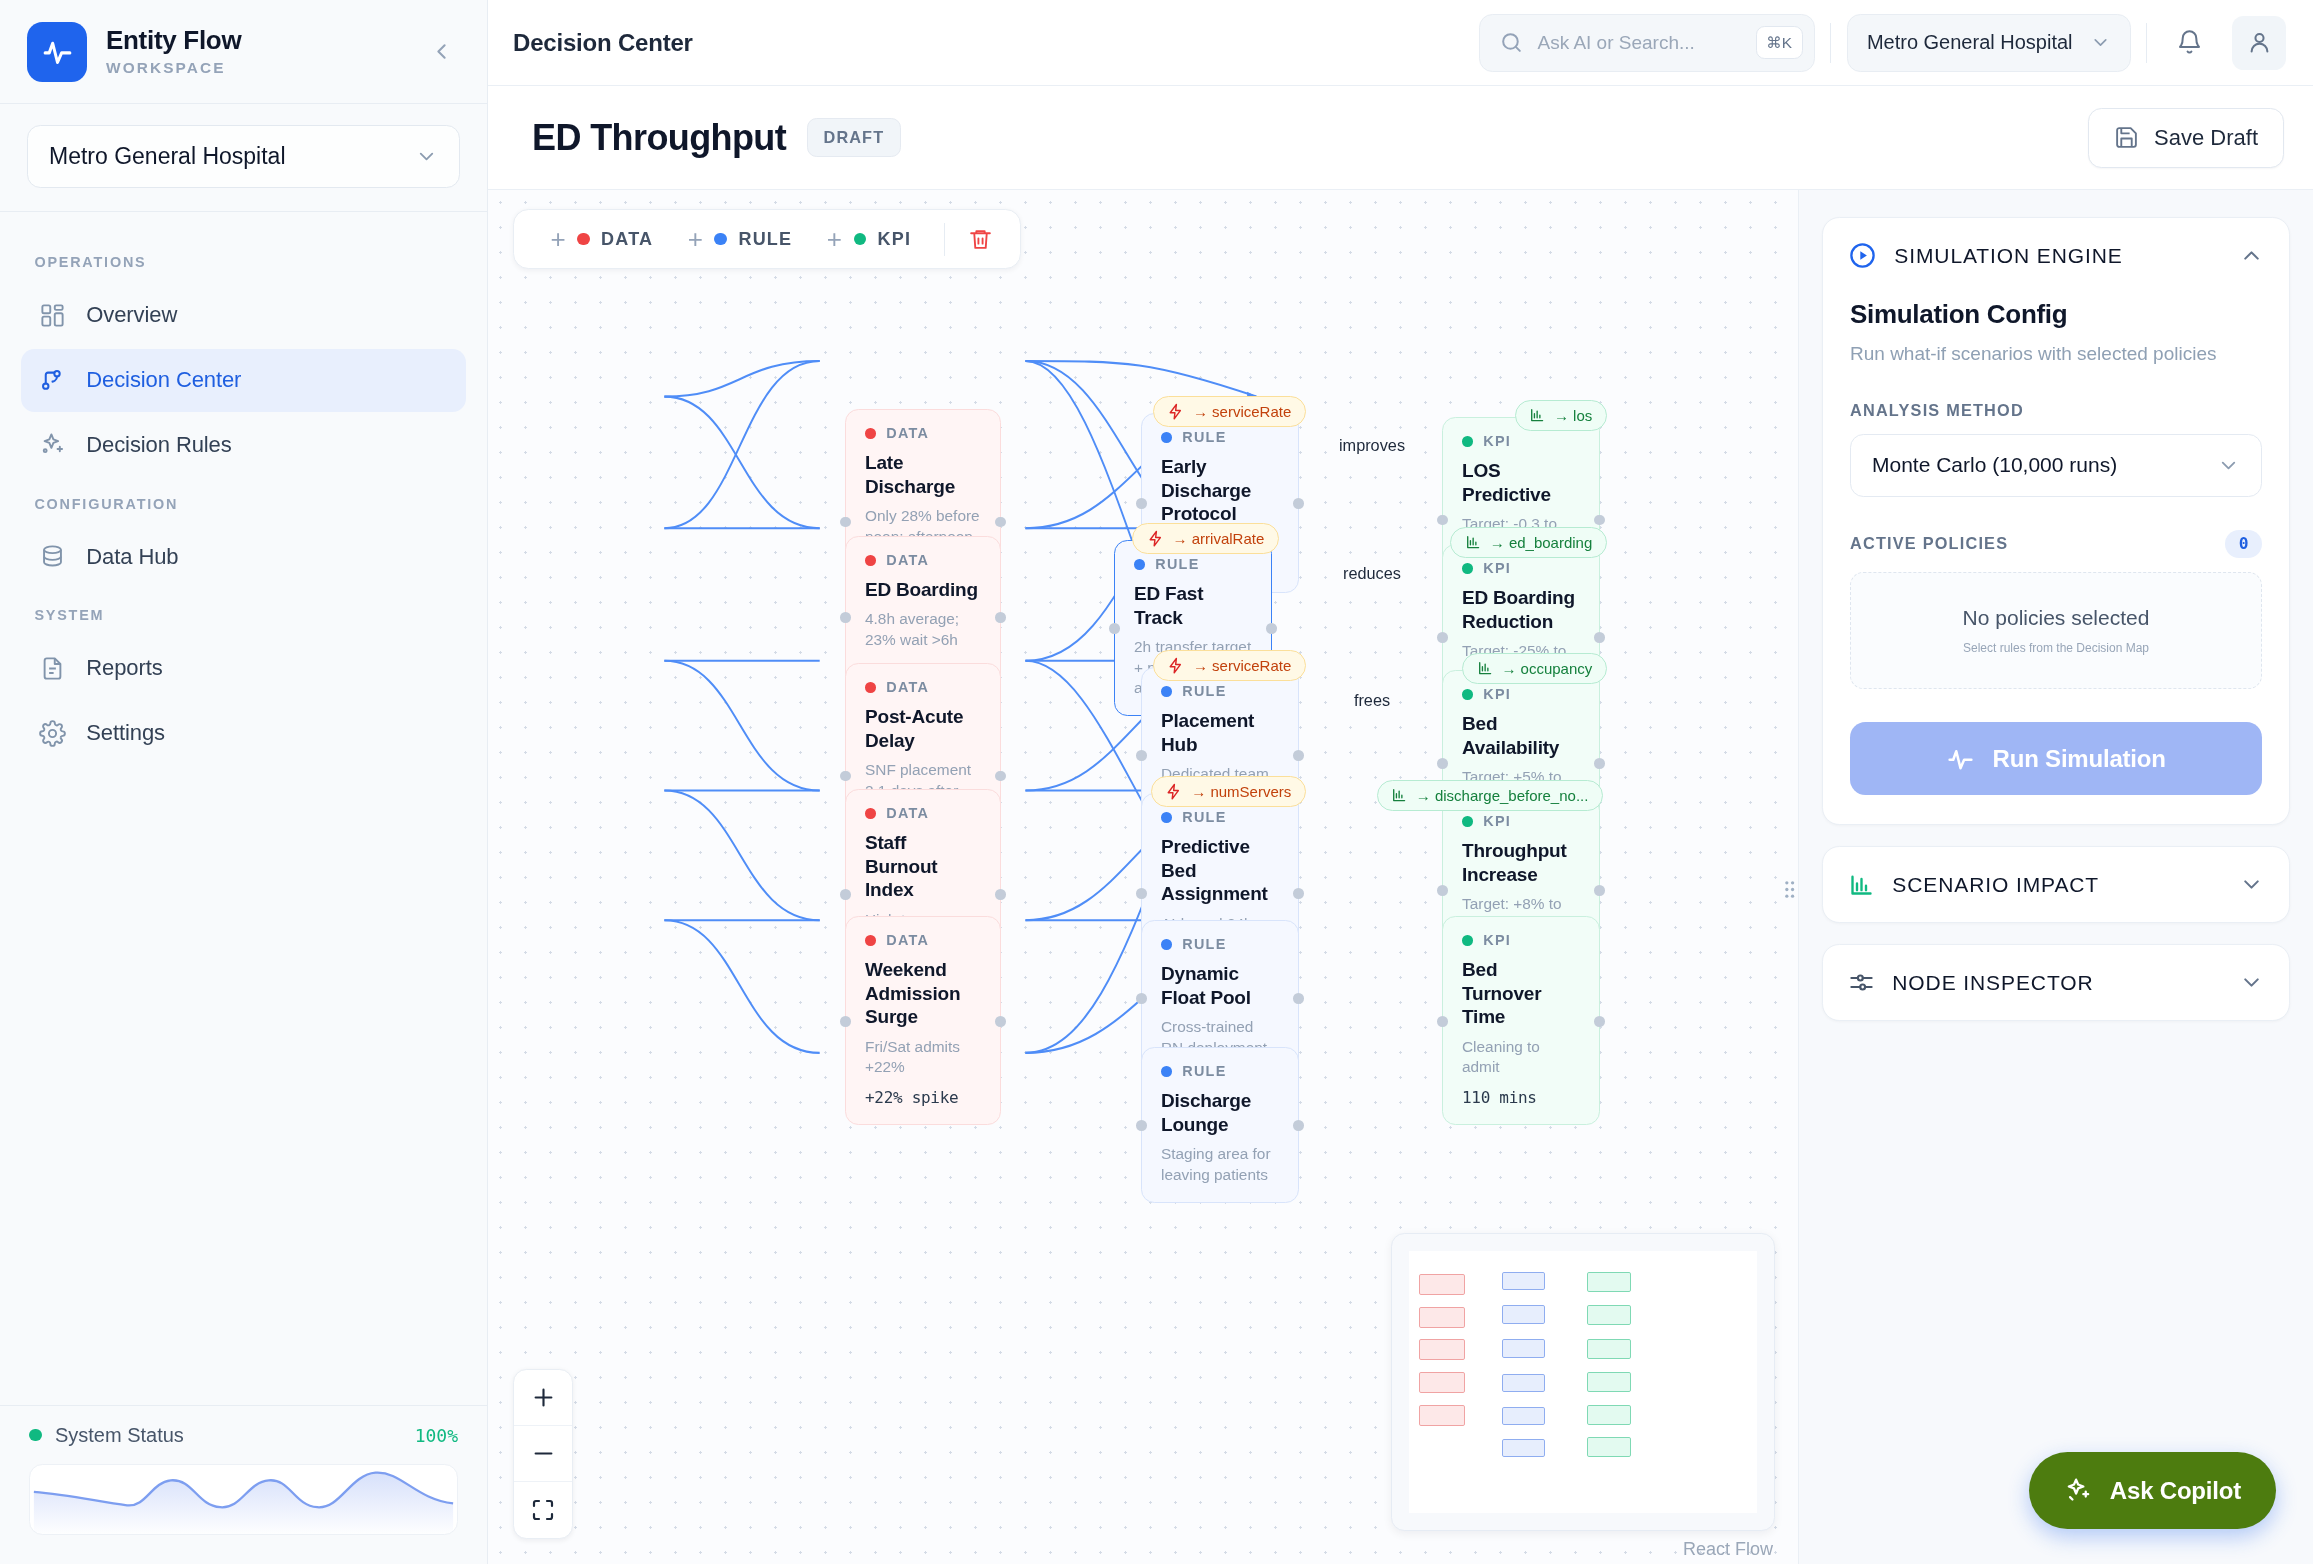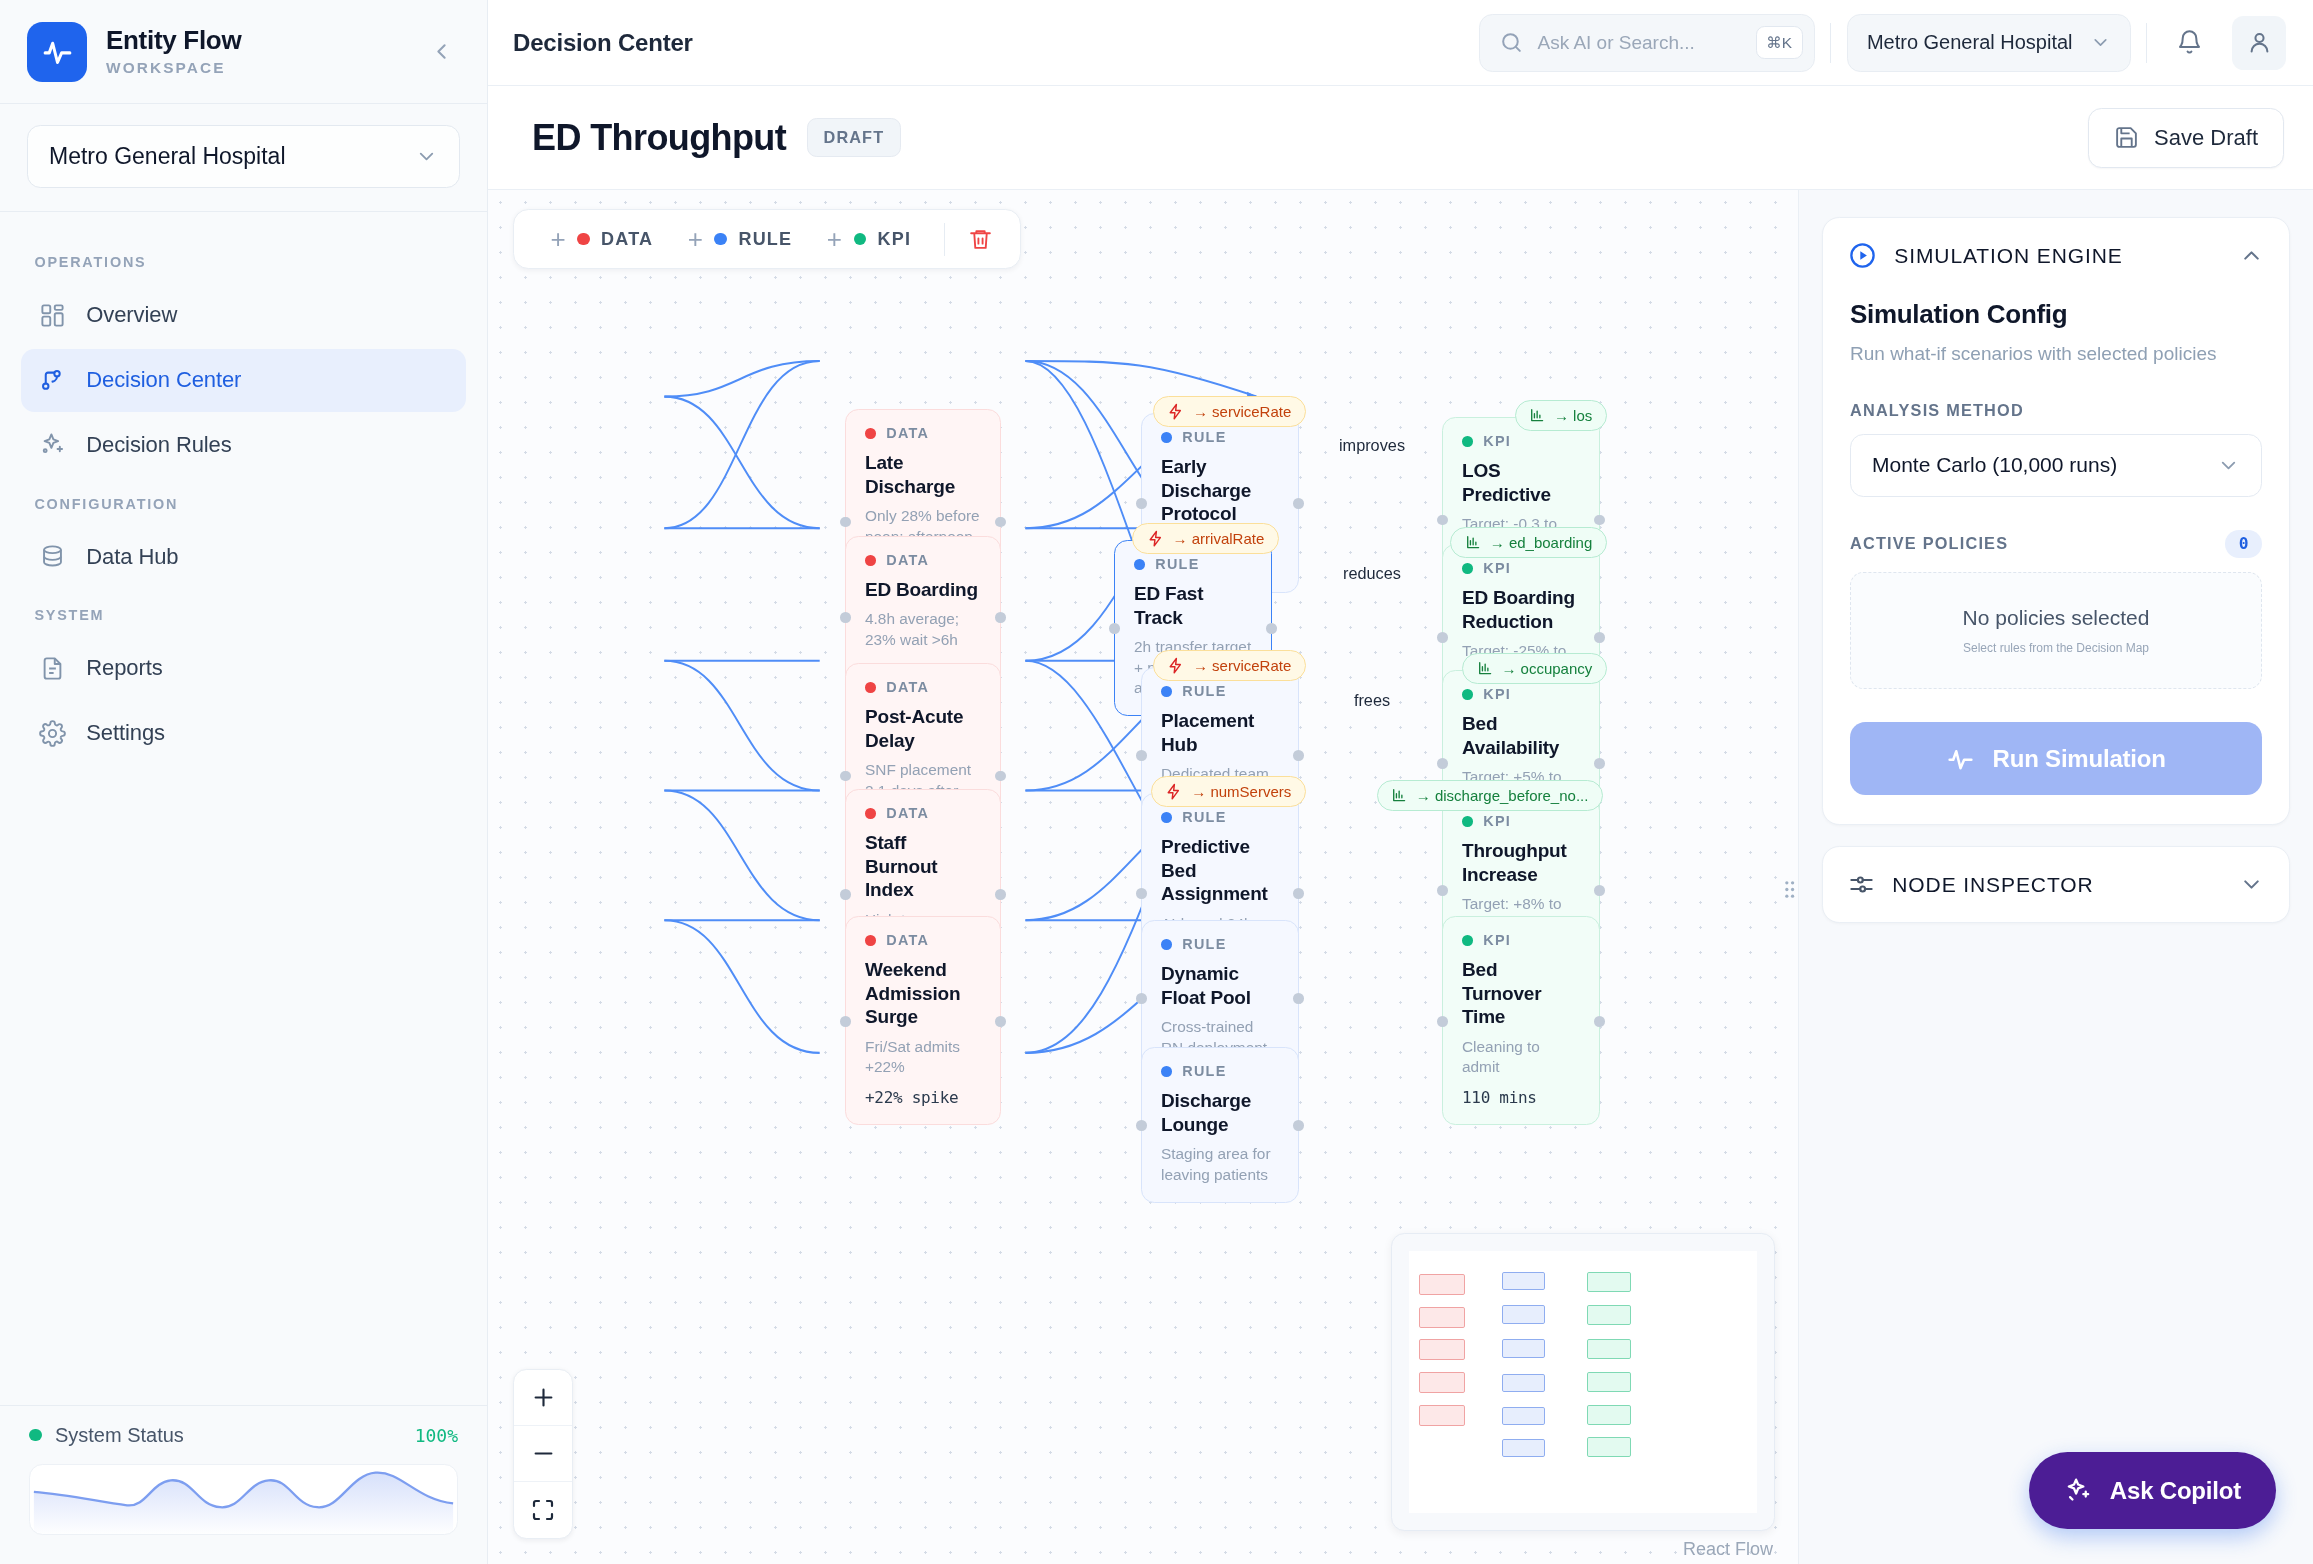--- a/index.html
+++ b/index.html
@@ -223,21 +223,21 @@
   .empty .e1 { font-size:21px; color:#475569; font-weight:500; }
   .empty .e2 { font-size:12px; color:#98a6b8; margin-top:11.5px; }
   .run-btn {
     margin-top: 33px; height: 73px; border-radius:15.4px; background:#9fb6f5;
     display:flex; align-items:center; justify-content:center; gap:17.3px; cursor:pointer;
   }
   .run-btn span { font-size:24px; font-weight:700; color:#fff; letter-spacing:-0.2px;}
 
   .copilot {
     position:absolute; right: 37px; bottom: 35px; z-index: 60;
-    background:#4c1d95; border-radius: 960px; height: 77px;
+    background:#4d7c0f; border-radius: 960px; height: 77px;
     display:flex; align-items:center; gap:17.3px; padding: 0 35px; cursor:pointer;
     box-shadow: 0 7.7px 21px rgba(31,100,237,.32);
   }
   .copilot span { font-size:24px; font-weight:700; color:#fff; letter-spacing:-0.2px;}
 </style>
 </head>
 <body>
 
 <div class="app">
 
@@ -851,20 +851,36 @@
               <span style="display:flex;color:#fff">
                 <svg width="29" height="29" viewBox="0 0 24 24" fill="none" stroke="#fff" stroke-width="2.1" stroke-linecap="round" stroke-linejoin="round">
                     <path d="M3 13h3l2.5-7 3.5 14 3-7h6"></path>
                   </svg>
               </span>
               <span>Run Simulation</span>
             </div>
           </div>
         </div>
 
+        <div class="card">
+          <div class="card-head">
+            <span style="display:flex;color:#10b981">
+              <svg width="27" height="27" viewBox="0 0 24 24" fill="none" stroke="currentColor" stroke-width="2.1" stroke-linecap="round">
+                  <path d="M4 20V5M4 20h16"></path>
+                  <path d="M8 17V11M12 17V7M16 17v-4"></path>
+                </svg>
+            </span>
+            <span class="ttl">SCENARIO IMPACT</span>
+            <span class="chev">
+              <svg width="25" height="25" viewBox="0 0 24 24" fill="none" stroke="currentColor" stroke-width="2" stroke-linecap="round" stroke-linejoin="round">
+                  <polyline points="6 9 12 15 18 9"></polyline>
+                </svg>
+            </span>
+          </div>
+        </div>
 
         <div class="card">
           <div class="card-head">
             <span style="display:flex;color:#475569">
               <svg width="27" height="27" viewBox="0 0 24 24" fill="none" stroke="currentColor" stroke-width="1.9" stroke-linecap="round">
                   <path d="M3 8h6M13 8h8"></path>
                   <circle cx="11" cy="8" r="2.2"></circle>
                   <path d="M3 16h8M15 16h6"></path>
                   <circle cx="13" cy="16" r="2.2"></circle>
                 </svg>

